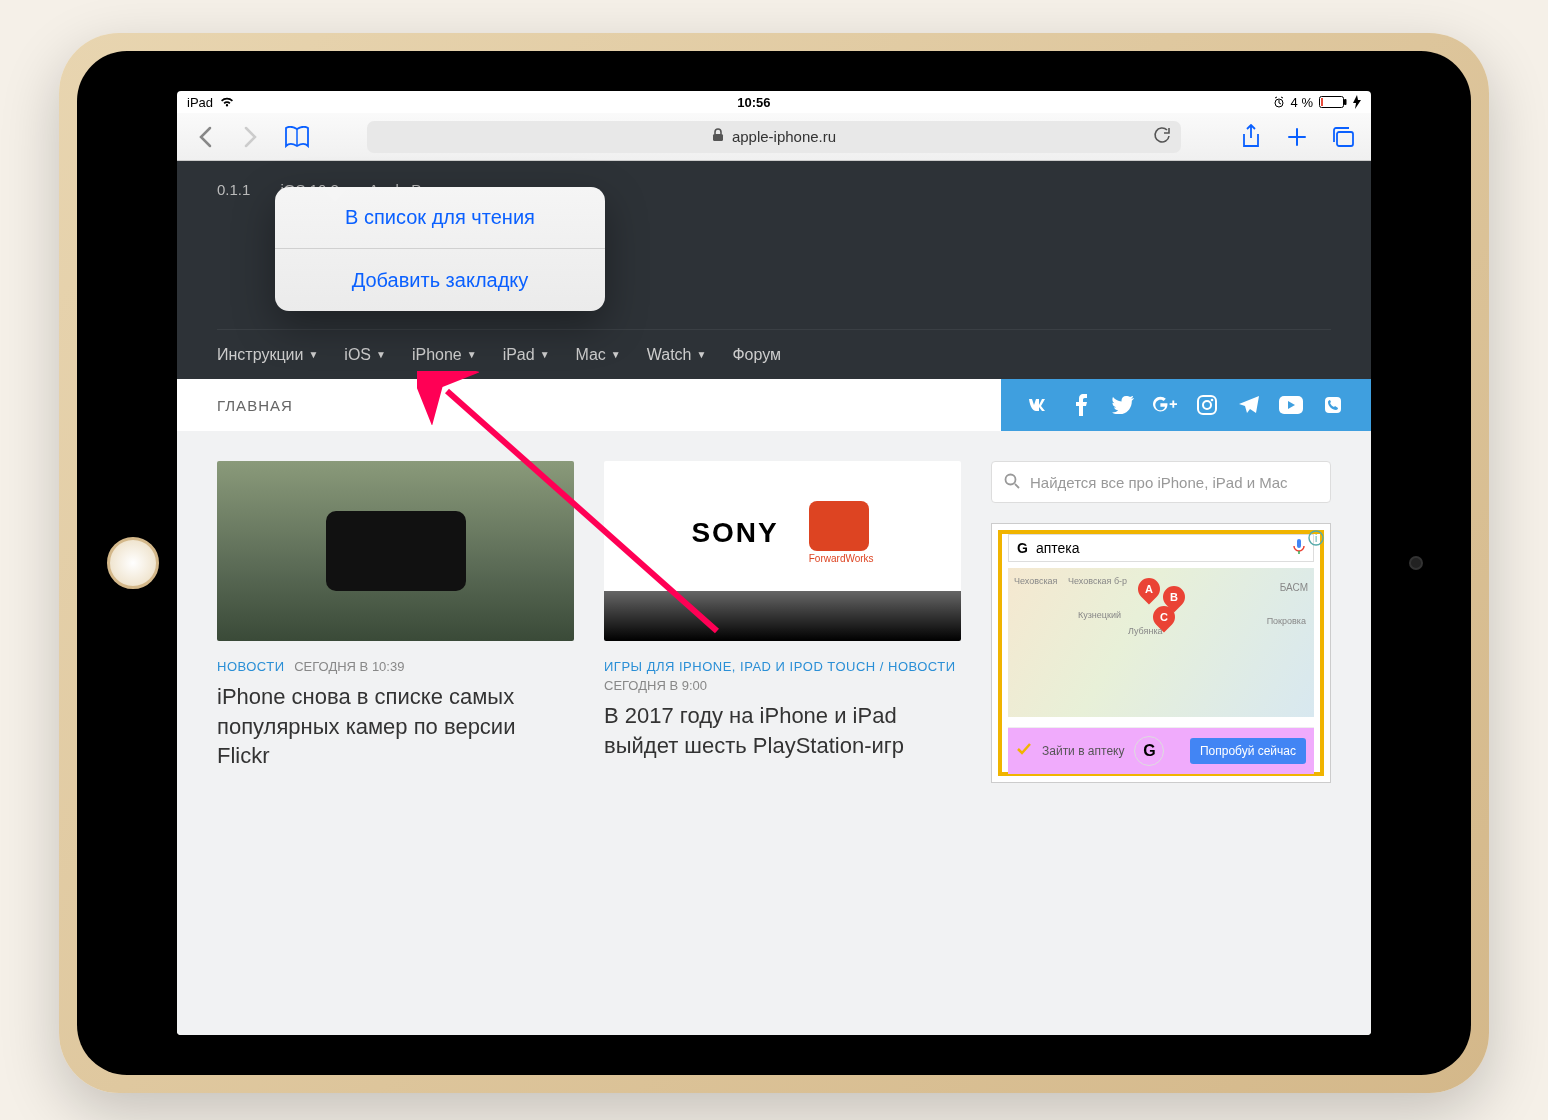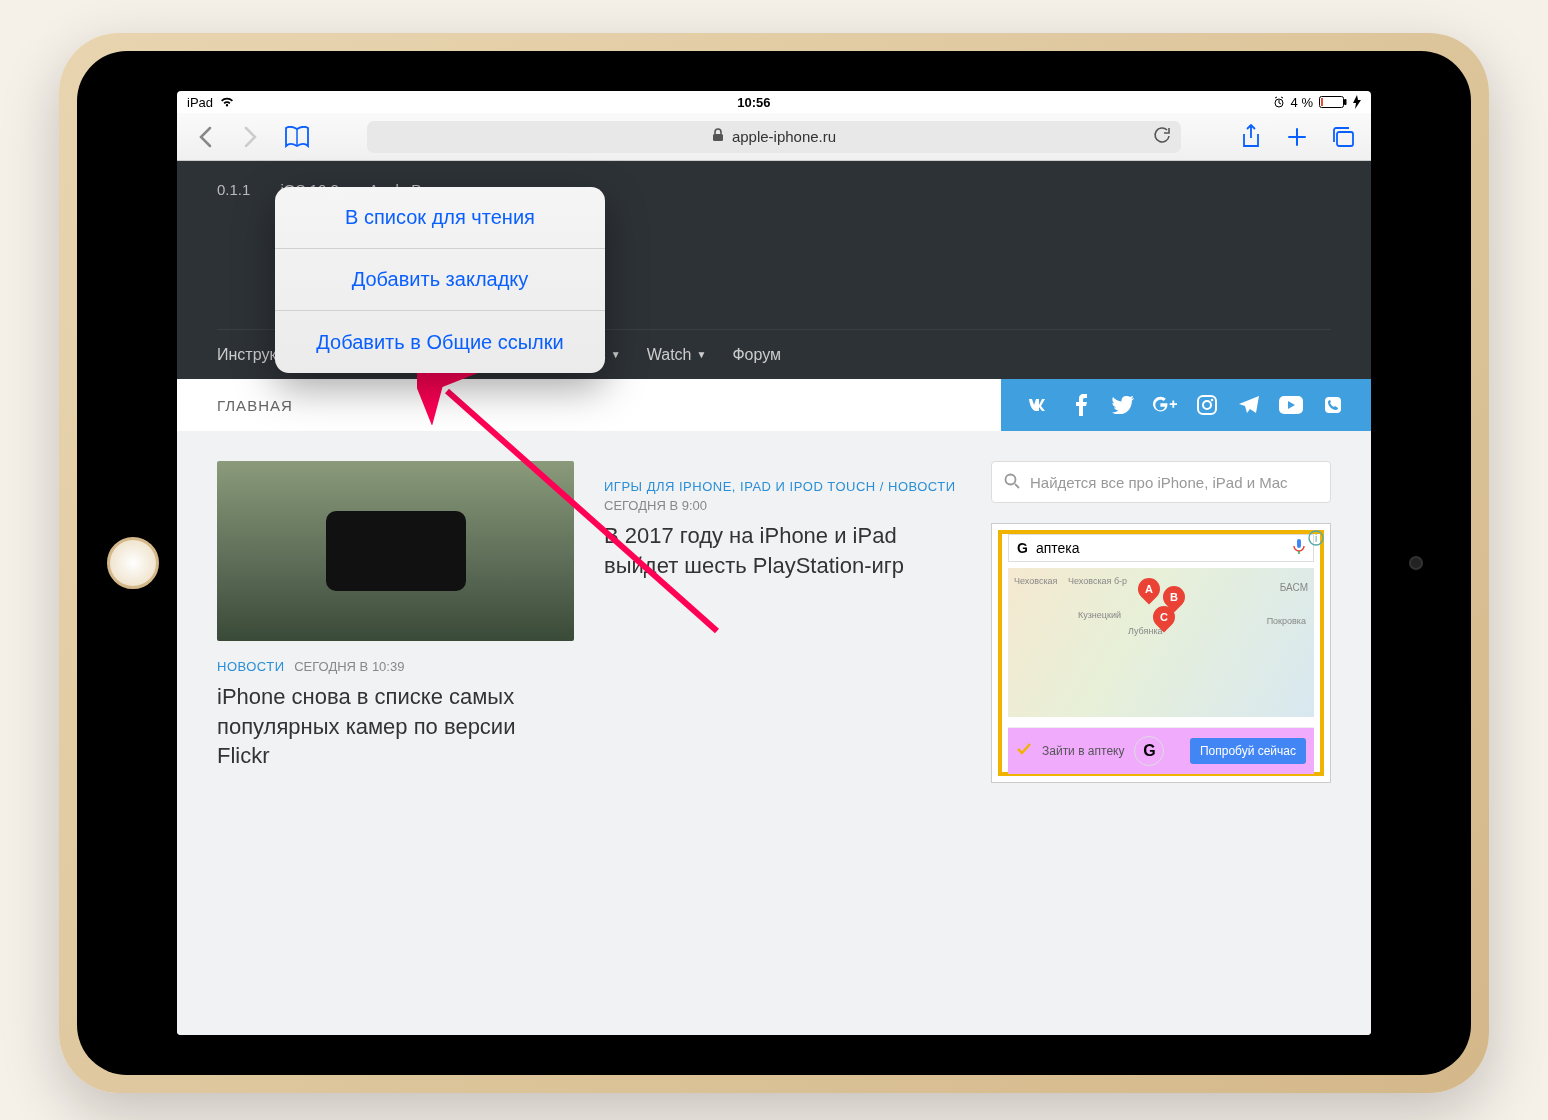--- a/index.html
+++ b/index.html
@@ -276,20 +276,30 @@
             <div class="article">
               <div class="article-img img-phone"></div>
               <div class="article-meta">
                 <span class="article-cat">НОВОСТИ</span>
                 <span class="article-time">СЕГОДНЯ В 10:39</span>
               </div>
               <div class="article-title">iPhone снова в списке самых популярных камер по версии Flickr</div>
             </div>
 
             <div class="article">
+              <div class="article-img img-sony">
+                <div class="sony-logos">
+                  <span class="sony-text">SONY</span>
+                  <div style="text-align:center">
+                    <div class="fw-logo"></div>
+                    <div style="font-size:10px;color:#d42;margin-top:2px">ForwardWorks</div>
+                  </div>
+                </div>
+                <div class="crowd"></div>
+              </div>
               <div class="article-meta">
                 <span class="article-cat">ИГРЫ ДЛЯ IPHONE, IPAD И IPOD TOUCH</span><span class="article-cat"> / </span><span class="article-cat">НОВОСТИ</span>
                 <div class="article-time" style="margin-left:0;margin-top:4px">СЕГОДНЯ В 9:00</div>
               </div>
               <div class="article-title">В 2017 году на iPhone и iPad выйдет шесть PlayStation-игр</div>
             </div>
 
           </div>
 
           <div class="sidebar">
@@ -370,21 +380,20 @@
                 </div>
               </div>
             </div>
           </div>
         </div>
       </div>
 
       <div class="popover">
         <div class="popover-item">В список для чтения</div>
         <div class="popover-item">Добавить закладку</div>
-        <div class="popover-item">Добавить в Общие ссылки</div>
       </div>
 
       <svg class="arrow" width="320" height="280" viewBox="0 0 320 280">
         <defs>
             <marker id="ah" markerWidth="12" markerHeight="12" refX="2" refY="6" orient="auto">
               <path d="M0 0L12 6L0 12L3 6z" fill="#ff0055"></path>
             </marker>
           </defs>
         <line x1="300" y1="260" x2="30" y2="20" stroke="#ff0055" stroke-width="6" marker-end="url(#ah)"></line>
       </svg>

